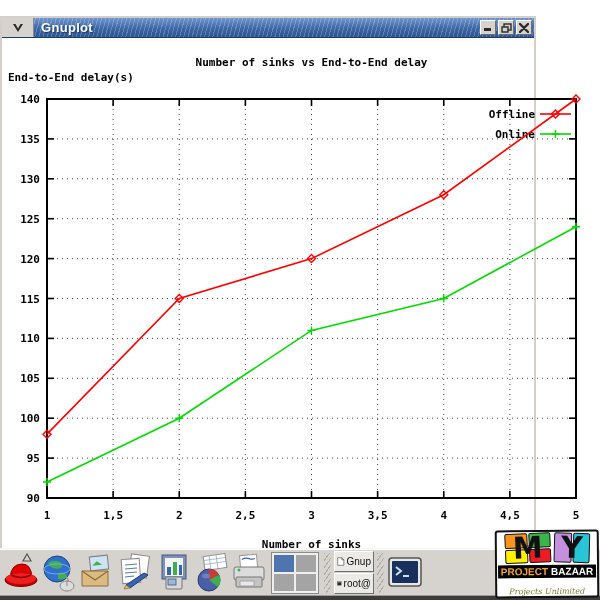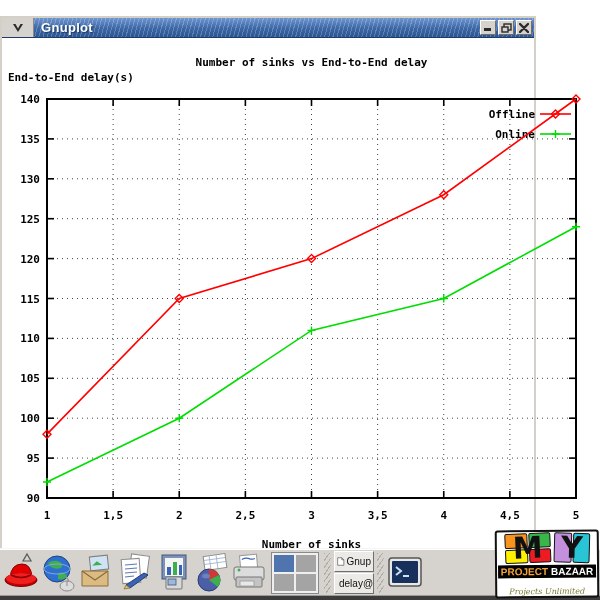--- a/index.html
+++ b/index.html
@@ -315,21 +315,21 @@
           <path d="M1 1 h6 l3 3 v8 h-9 z" fill="#fff" stroke="#555" stroke-width="1"></path>
           <path d="M7 1 v3 h3" fill="none" stroke="#555" stroke-width="1"></path>
         </svg>
         <span>Gnup</span>
       </div>
       <div class="task-btn">
         <svg width="12" height="11" viewBox="0 0 12 11">
           <rect x="1" y="1" width="10" height="9" fill="#2a2a2a" stroke="#666" stroke-width="1"></rect>
           <rect x="2" y="2" width="8" height="2" fill="#777"></rect>
         </svg>
-        <span>delay@</span>
+        <span>root@</span>
       </div>
     </div>
 
     <div class="grip"></div>
 
     <div class="tb-icon">
       <svg width="36" height="34" viewBox="0 0 36 34">
         <rect x="2" y="2" width="32" height="28" rx="3" fill="#e8e8e8" stroke="#555" stroke-width="1.5"></rect>
         <rect x="5" y="5" width="26" height="22" rx="1" fill="#17315c"></rect>
         <path d="M9 11 l5 4 l-5 4" fill="none" stroke="#cfe0f5" stroke-width="2"></path>

